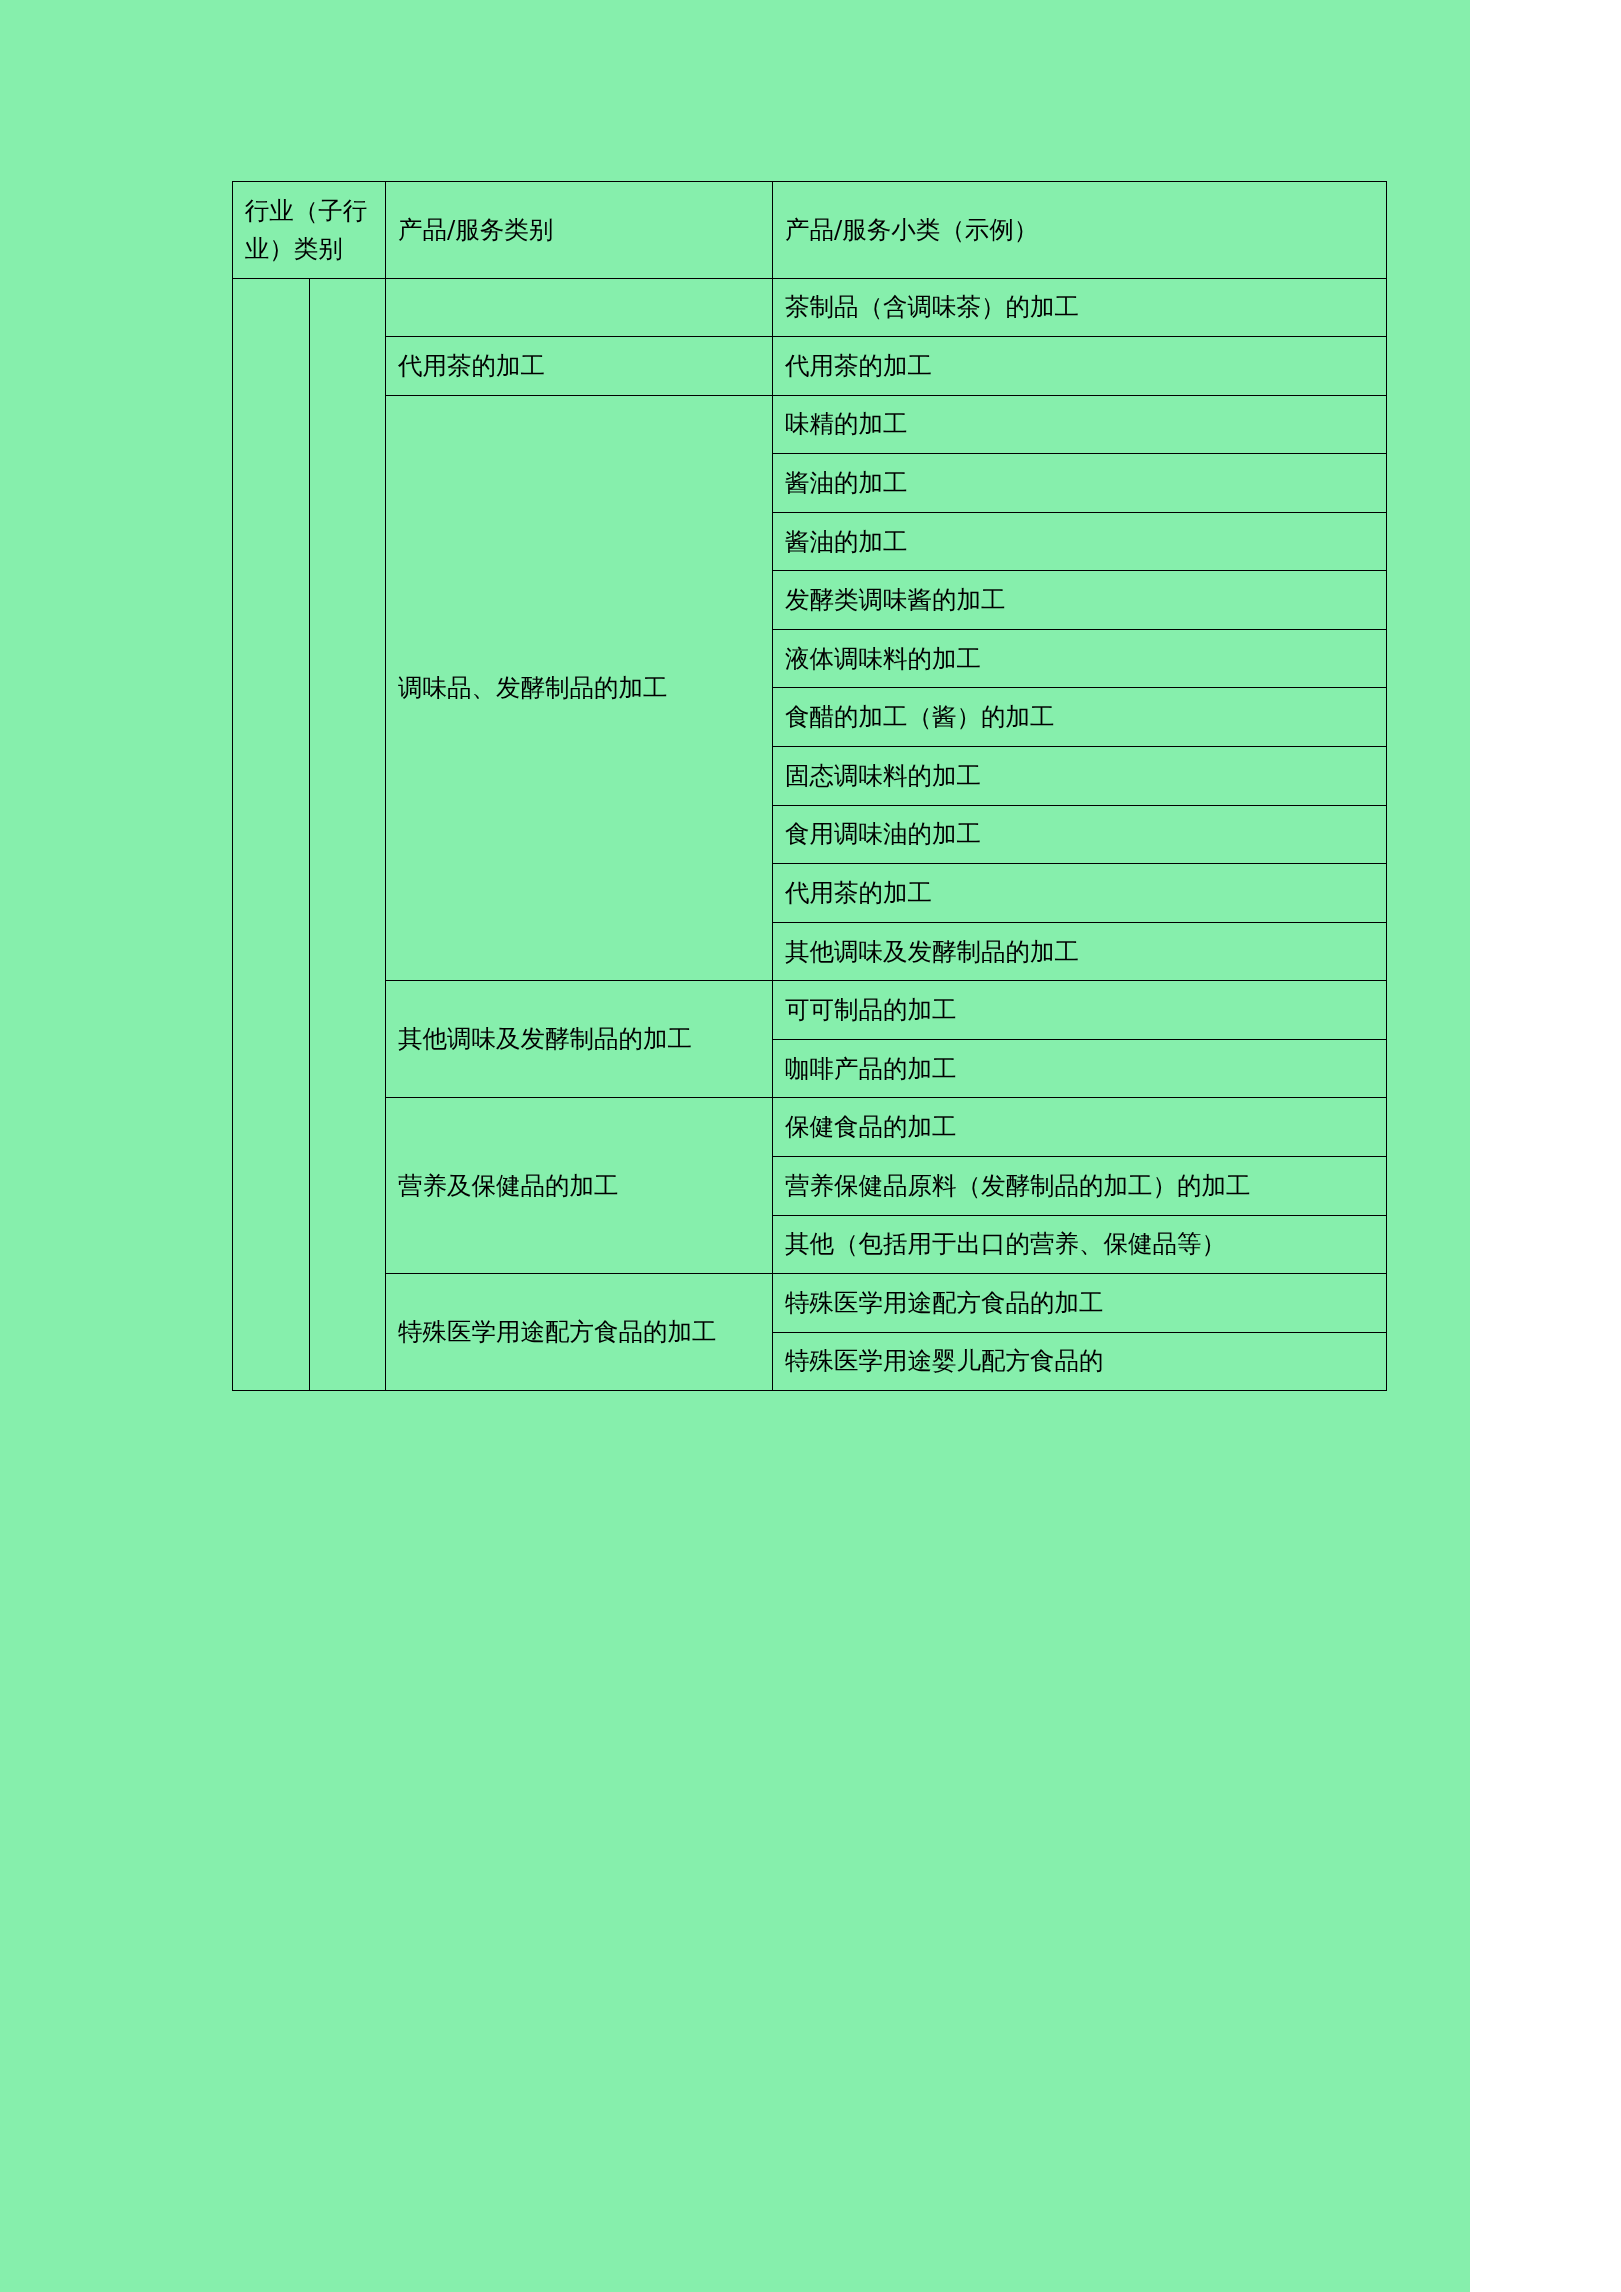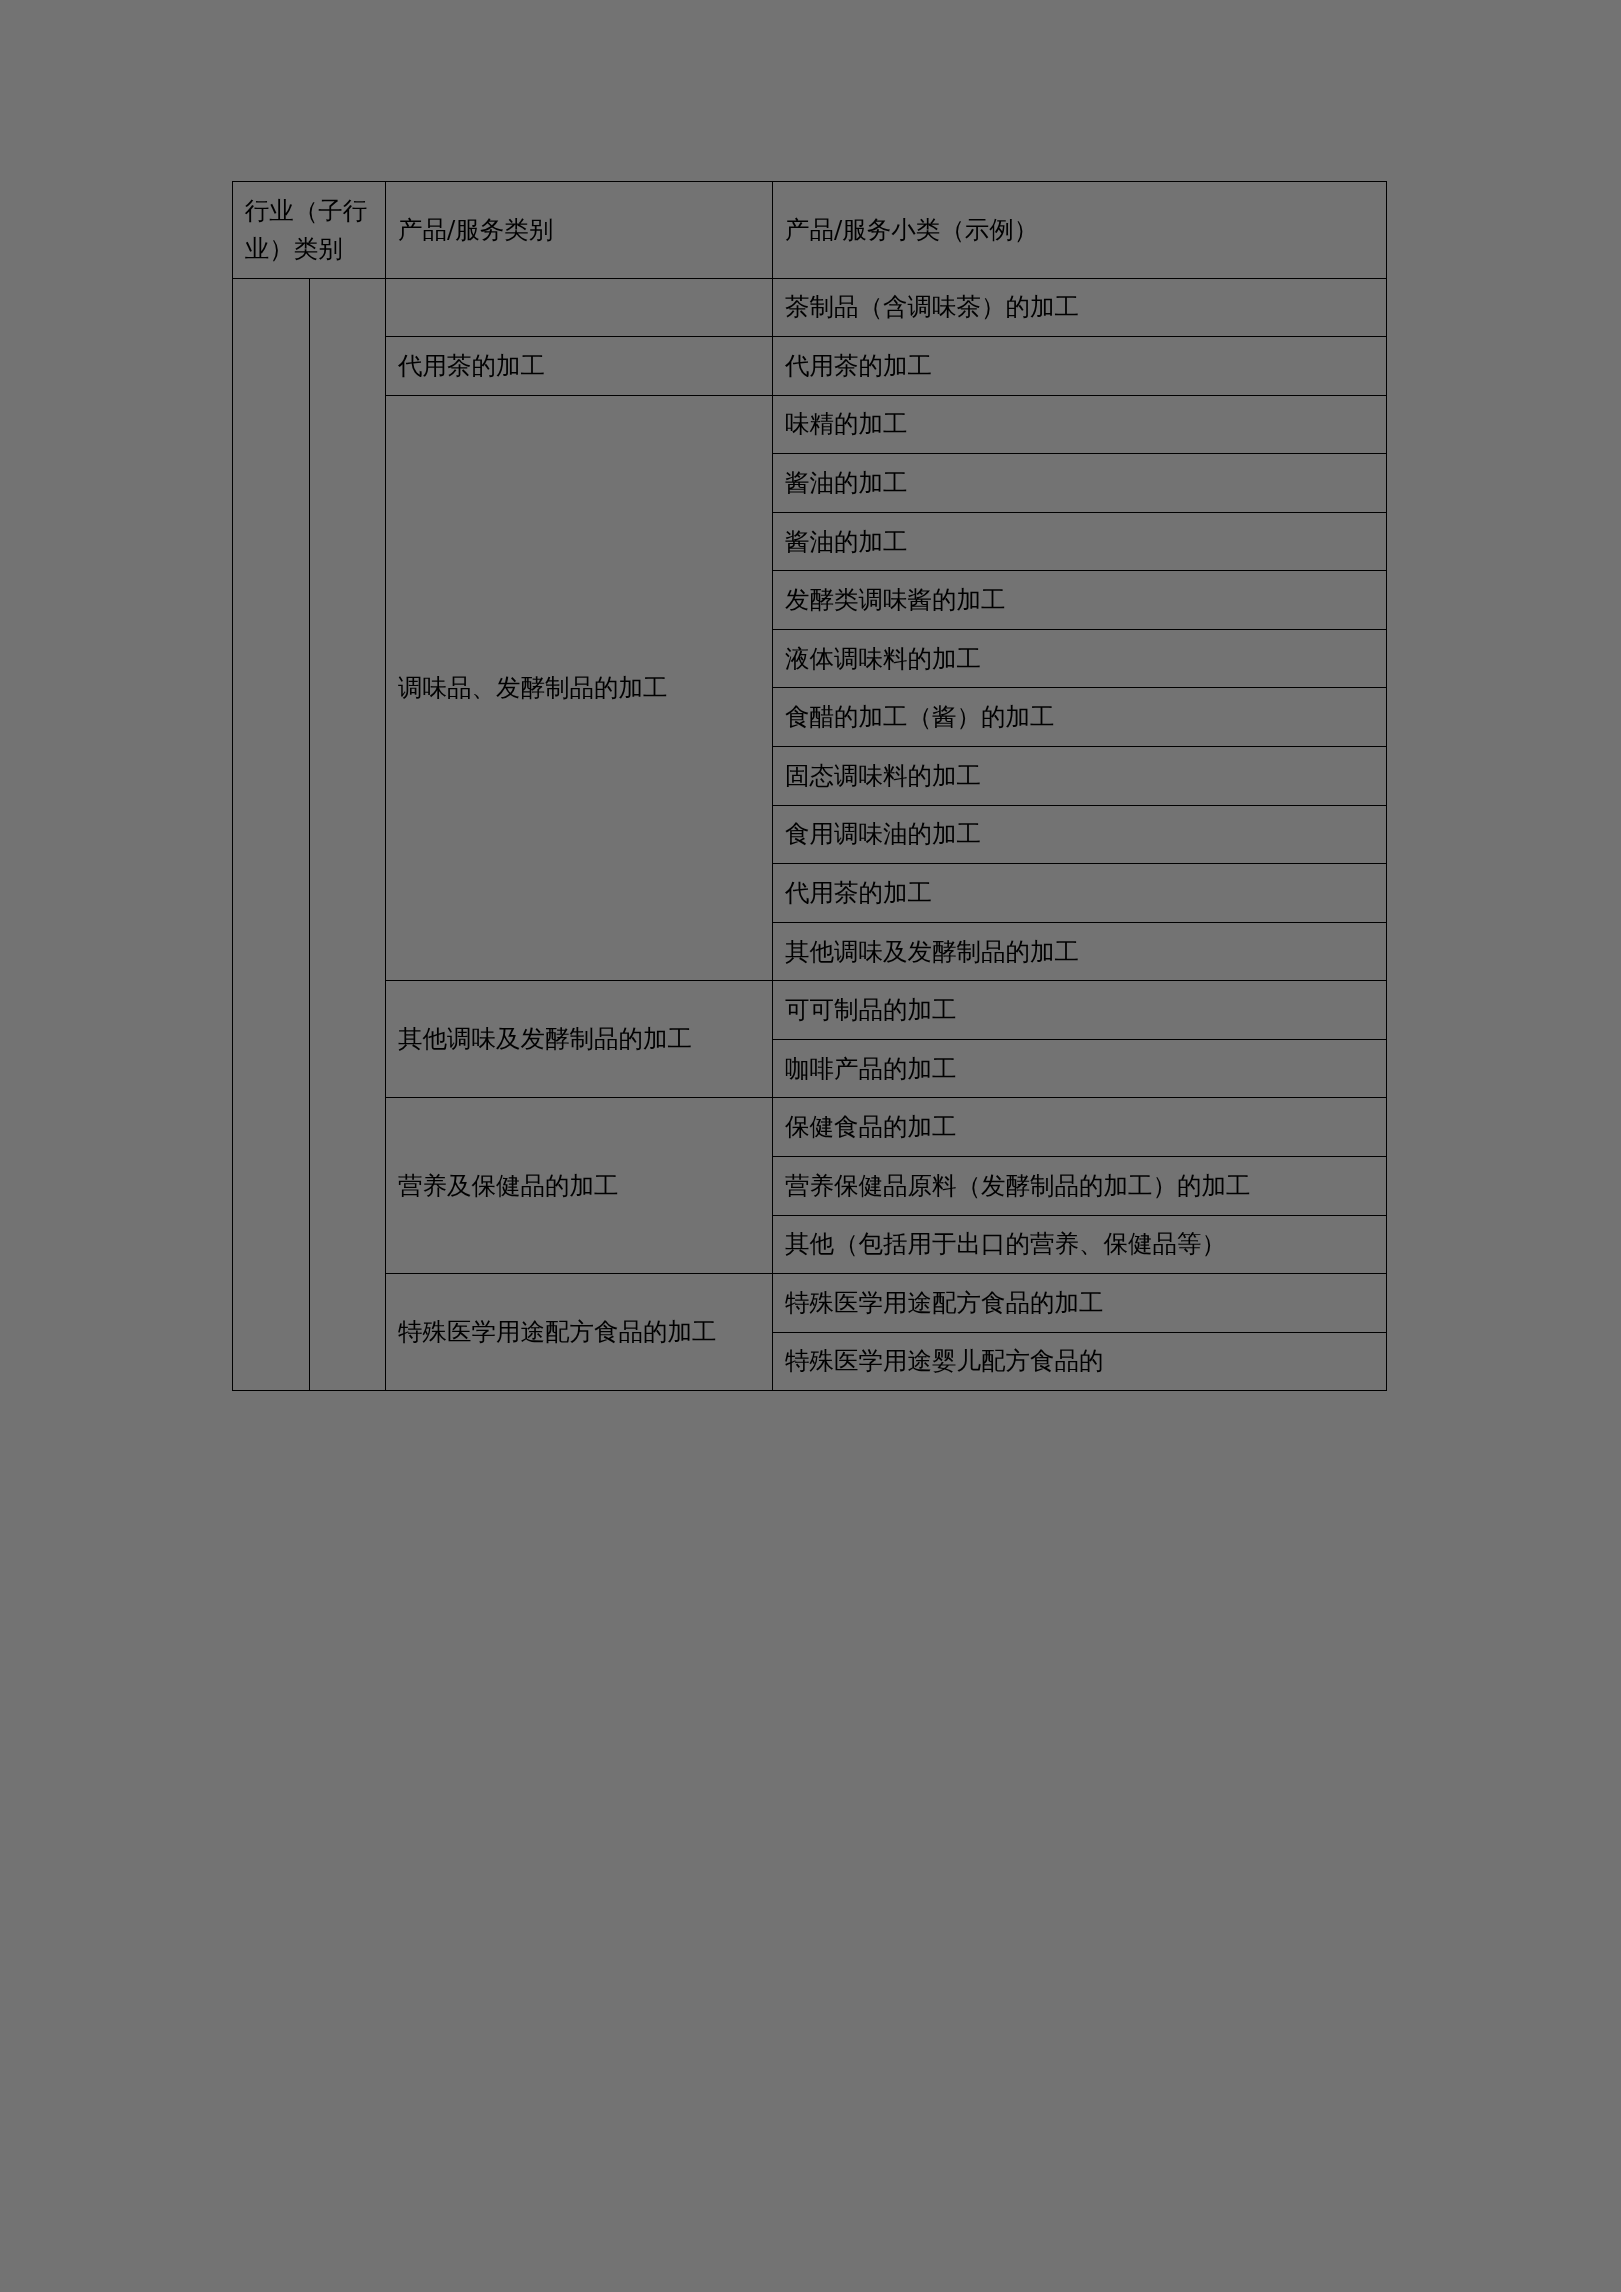--- a/index.html
+++ b/index.html
@@ -11,23 +11,23 @@
     width: 1621px;
     height: 2293px;
     font-family: "DejaVu Serif", "Liberation Serif", serif;
     color: #000000;
     position: relative;
   }
   .page {
     position: absolute;
     left: 0;
     top: 0;
-    width: 1621px;
+    width: 1470px;
     height: 2293px;
-    background: #737373;
+    background: #86efac;
   }
   .table-wrap {
     position: absolute;
     left: 232px;
     top: 181px;
     width: 1155px;
   }
   table.doc-table {
     border-collapse: collapse;
     width: 1155px;

